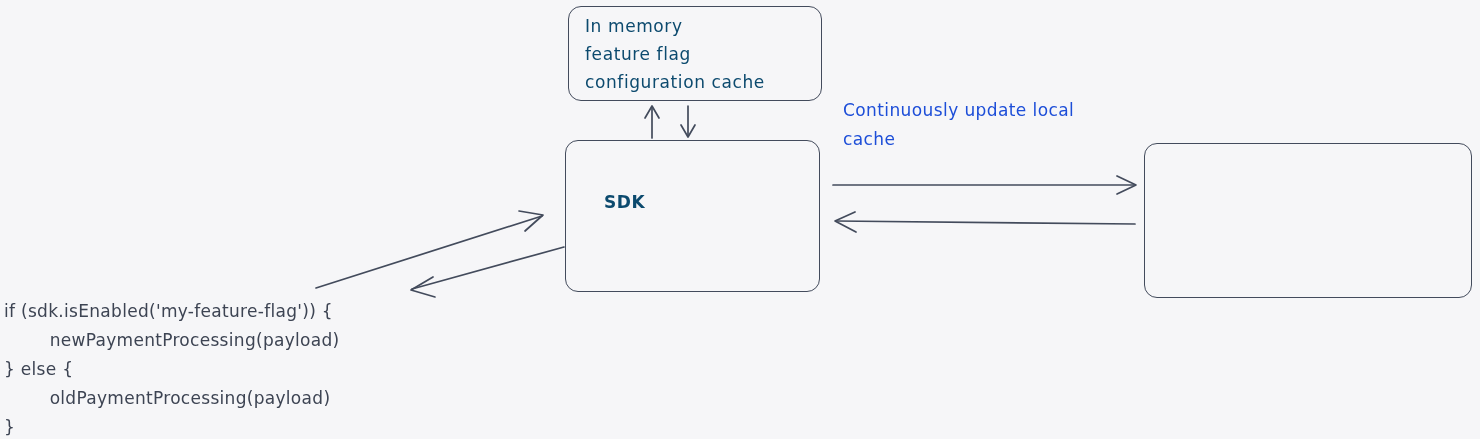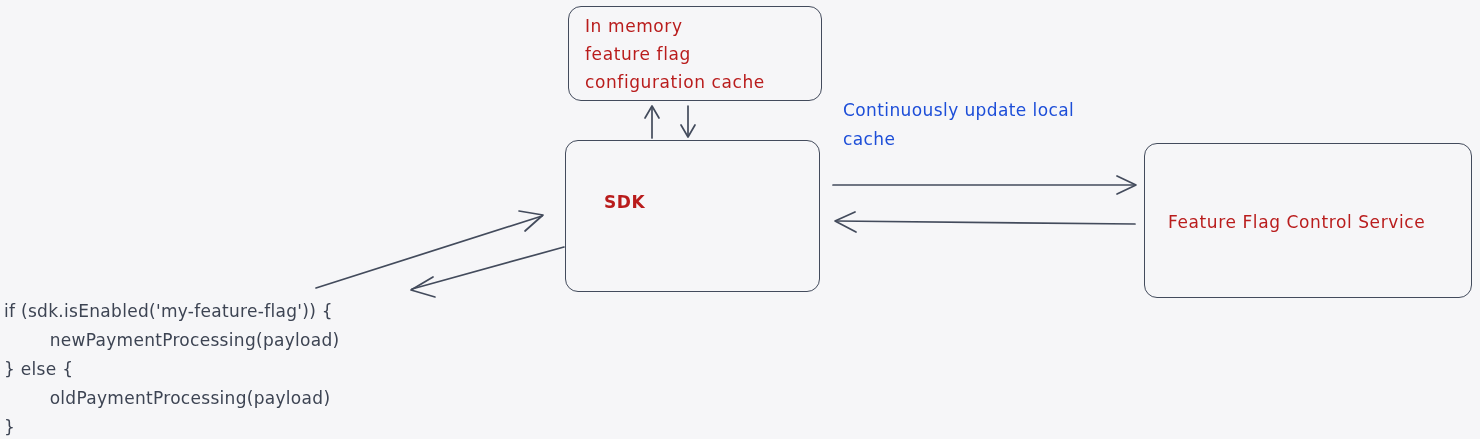--- a/index.html
+++ b/index.html
@@ -26,21 +26,21 @@
   }
   .node-box {
     position: absolute;
     box-sizing: border-box;
     border: 1.6px solid #434b5c;
     border-radius: 13px;
     background: #f6f6f8;
   }
   .node-label {
     position: absolute;
-    color: #b91c1c;
+    color: #0c4a6e;
     font-family: "DejaVu Sans", sans-serif;
     font-size: 17px;
     line-height: 28px;
     letter-spacing: 0.6px;
     white-space: pre;
   }
   .edge-label {
     position: absolute;
     color: #1d4ed8;
     font-family: "DejaVu Sans", sans-serif;
@@ -115,21 +115,20 @@
       <path class="ln" d="M433,277 L411,290 L435,297"></path>
     </g>
   </svg>
 
   <div class="node-label" id="cache-text">In memory
 feature flag
 configuration cache</div>
 
   <div class="node-label" id="sdk-text">SDK</div>
 
-  <div class="node-label" id="ffcs-text">Feature Flag Control Service</div>
 
   <div class="edge-label" id="cont-text">Continuously update local
 cache</div>
 
   <div class="code-block" id="code-text">if (sdk.isEnabled('my-feature-flag')) {
         newPaymentProcessing(payload)
 } else {
         oldPaymentProcessing(payload)
 }</div>
 

